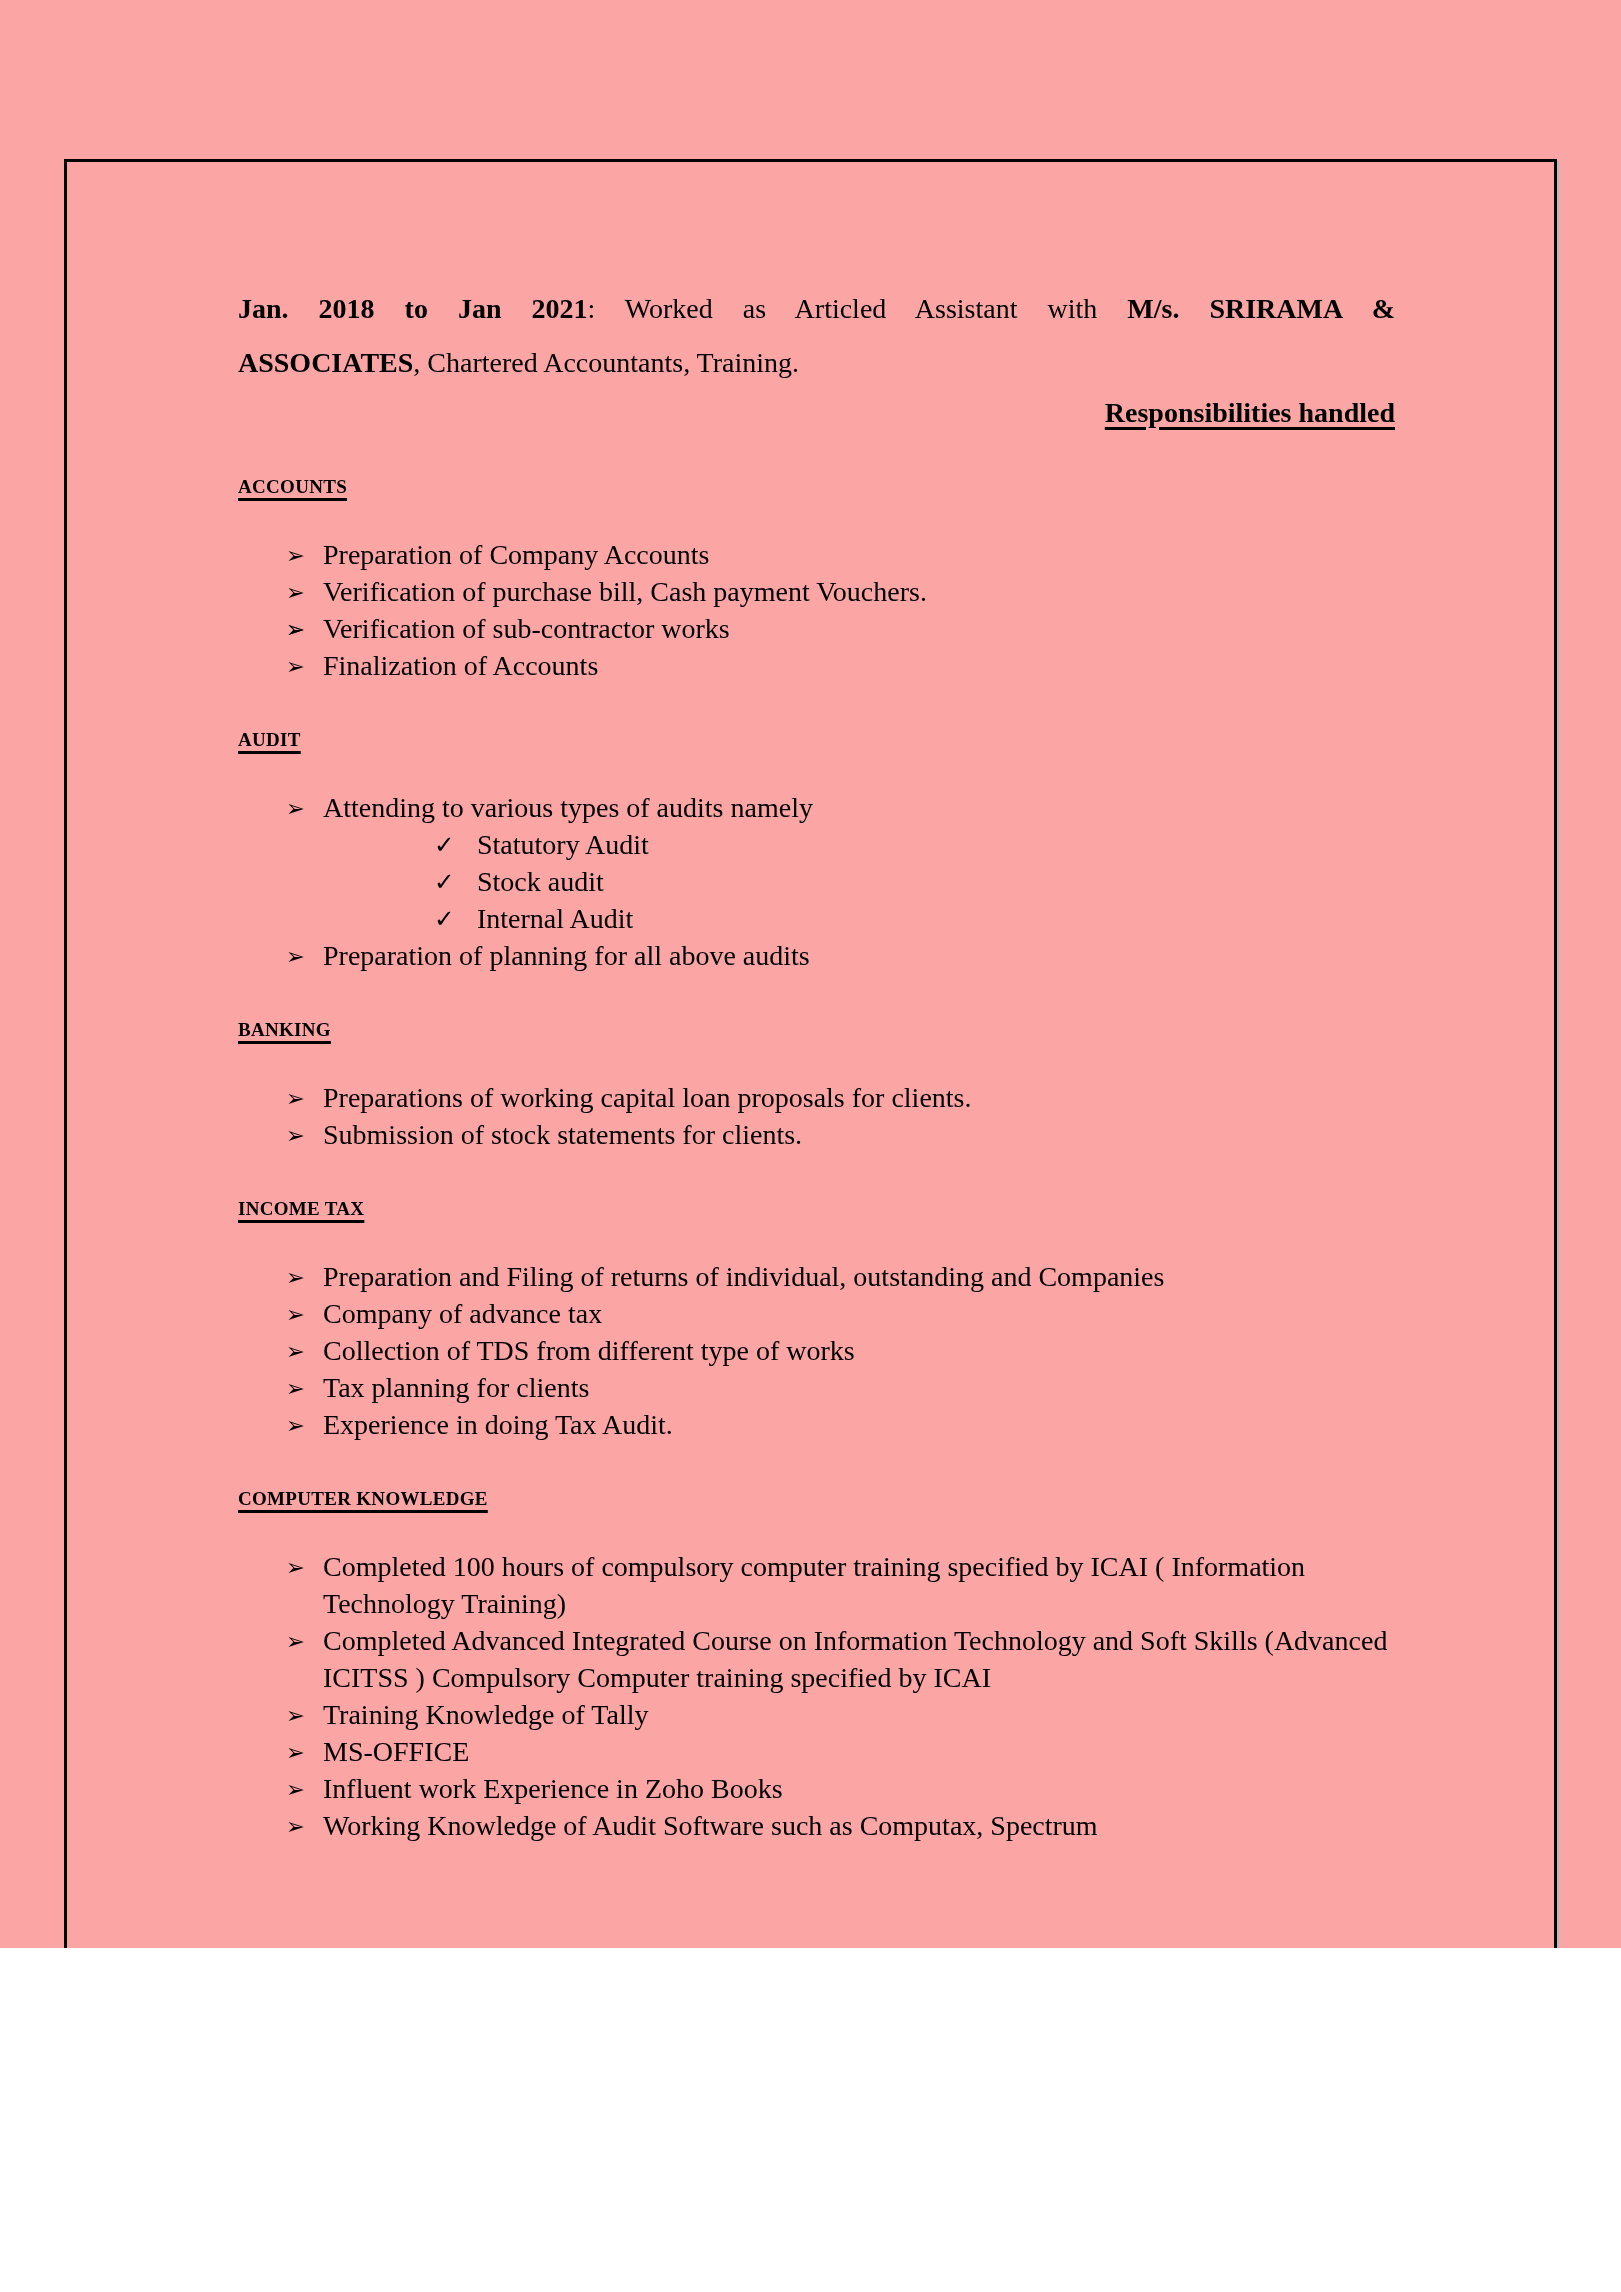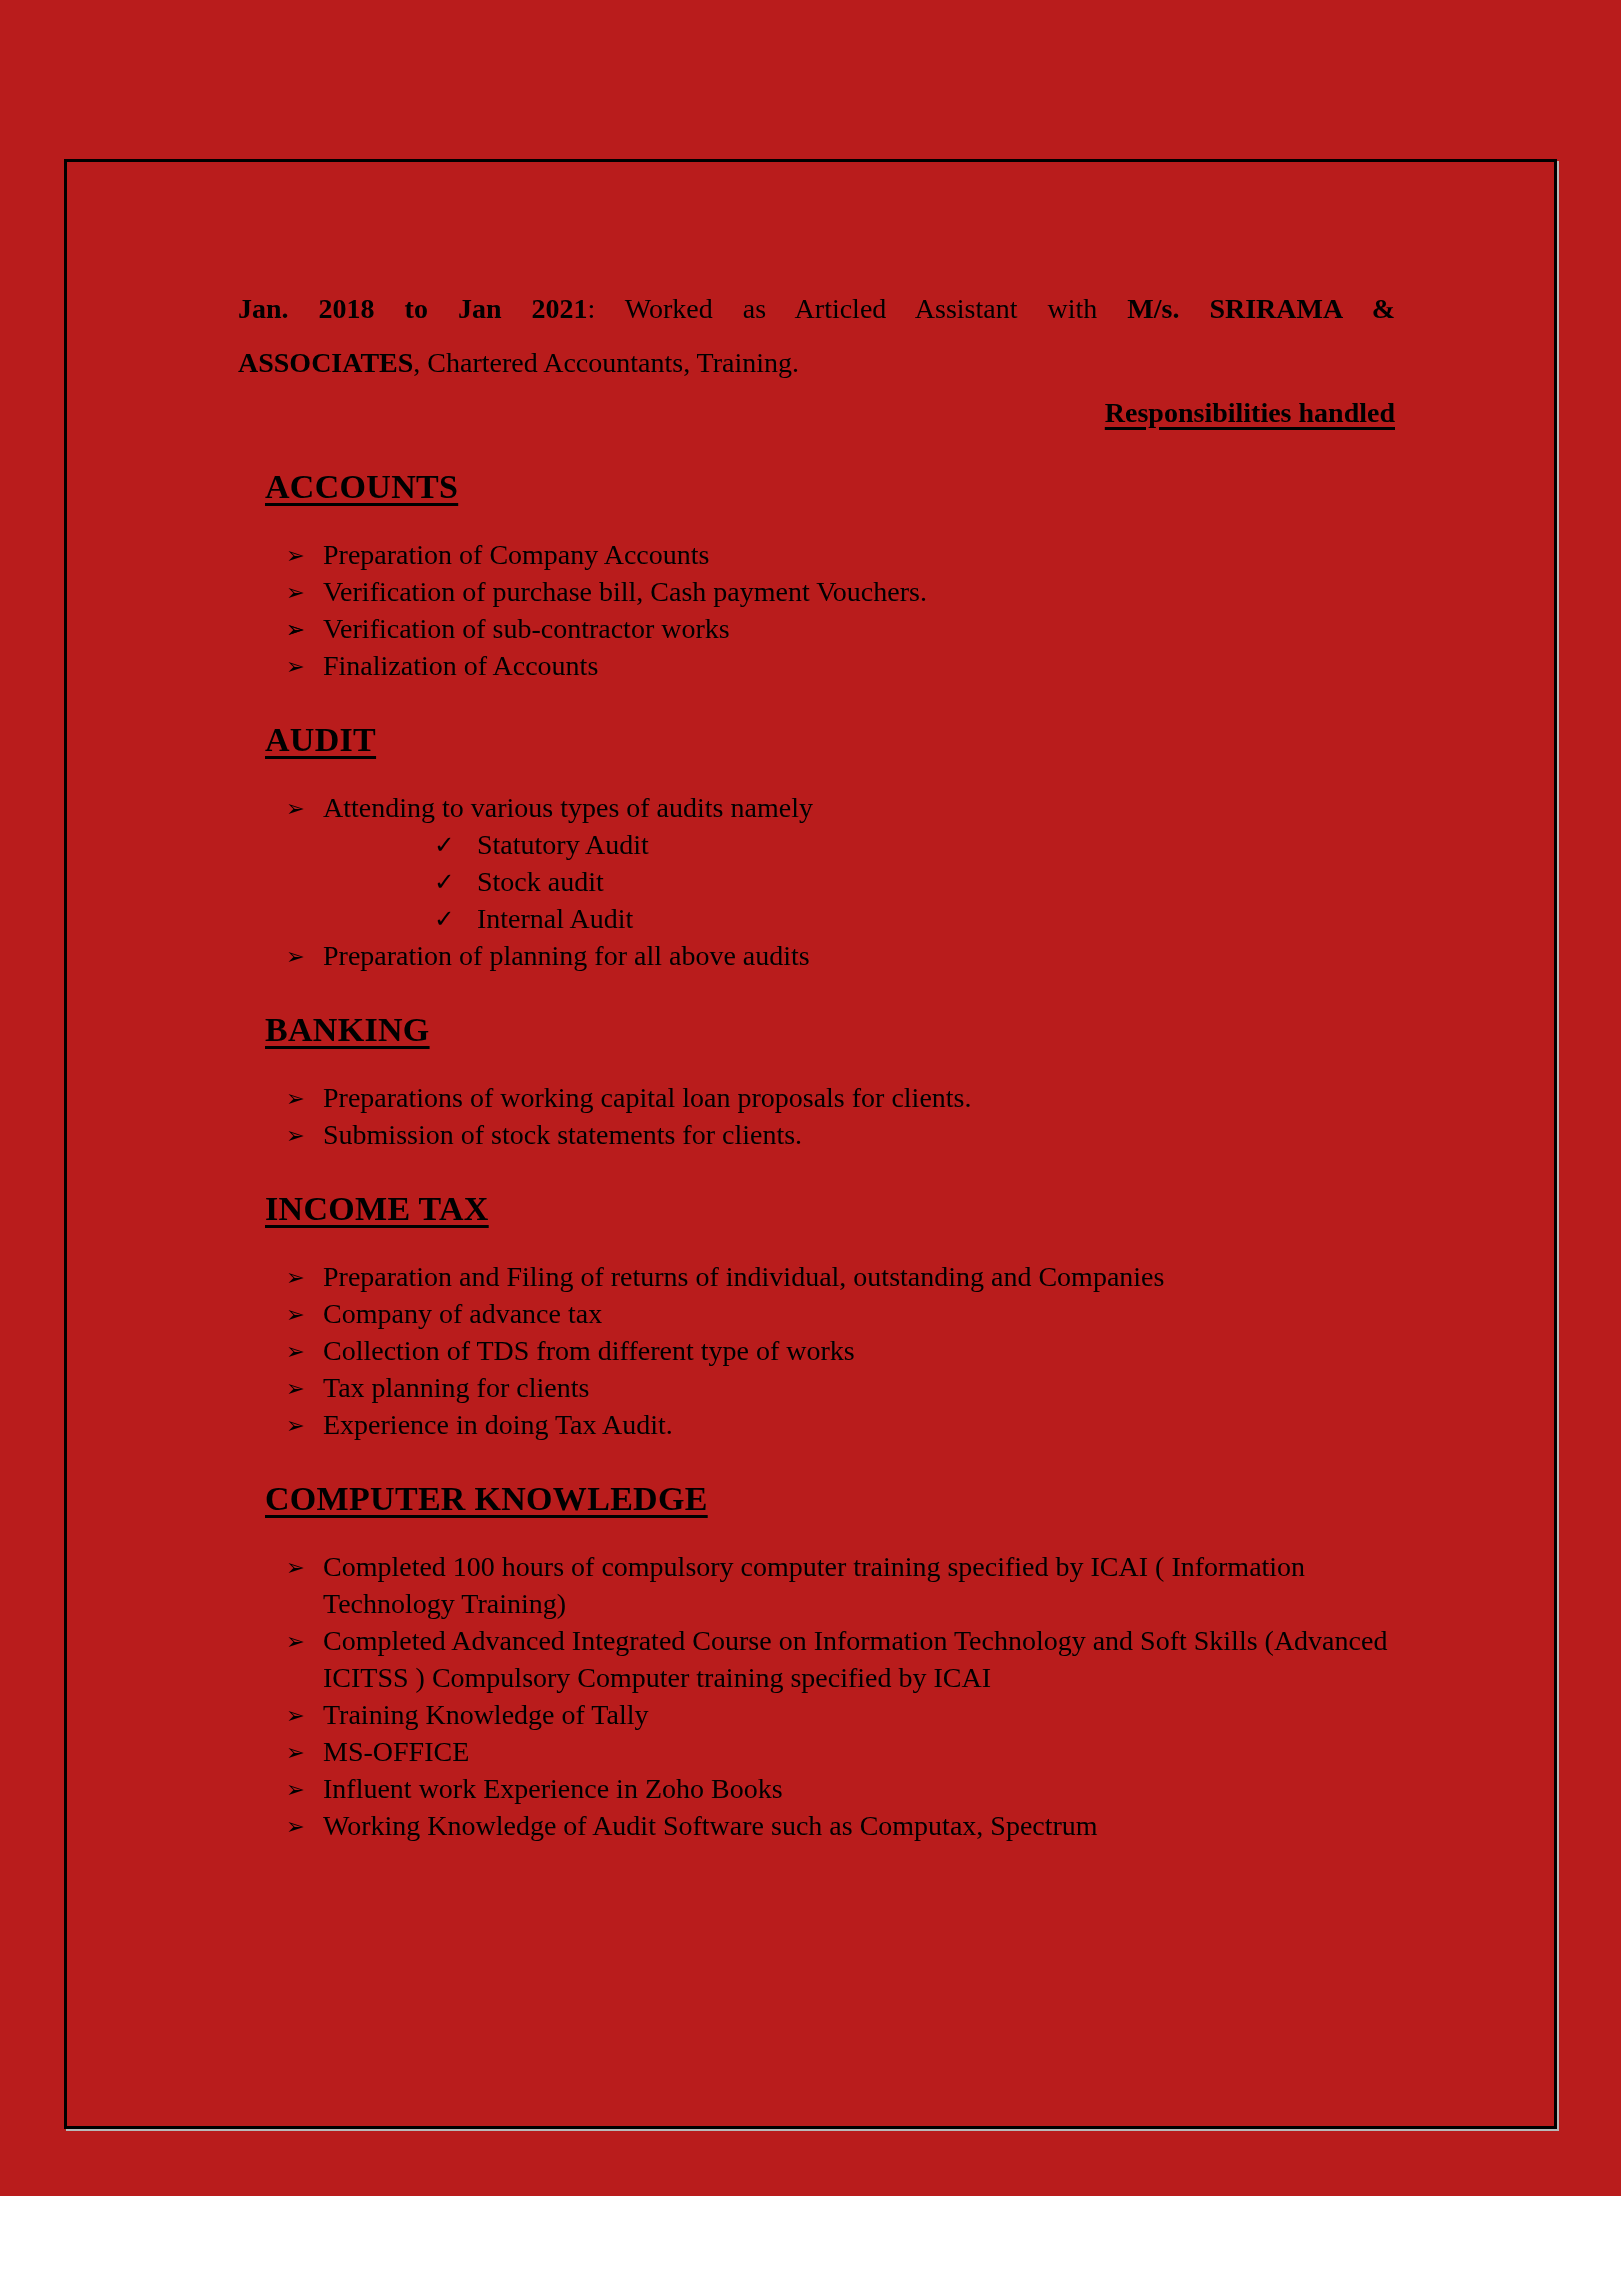--- a/index.html
+++ b/index.html
@@ -1,19 +1,19 @@
 <!DOCTYPE html>
 <html><head>
 <meta charset="utf-8">
 <style>
   html,body{margin:0;padding:0;background:#ffffff;}
   .page{
     position:relative;
-    width:1621px;height:2196px;
-    background:#b91c1c;color:#000;
+    width:1621px;height:1948px;
+    background:#fca5a5;color:#000;
     font-family:"Liberation Serif","DejaVu Serif",serif;
     overflow:hidden;
   }
   .frame{
     position:absolute;left:64px;top:159px;
     width:1493px;height:1970px;
     border:3.9px solid #000;
     box-sizing:border-box;
     box-shadow:2px 2px 0 #b9b9b9;
   }
@@ -22,24 +22,23 @@
   }
   .para{font-size:28px;line-height:54px;}
   .para .jl{text-align:justify;text-align-last:justify;}
   .b{font-weight:bold;}
   .subtitle{
     margin-top:3.9px;font-size:28px;line-height:37px;font-weight:bold;
     text-decoration:underline;text-decoration-thickness:2.9px;text-underline-offset:4.9px;text-align:right;
   }
   .section{margin-top:37px;}
   .sec-h{
-    font-size:34px;line-height:37px;font-weight:bold;
+    font-size:19px;line-height:37px;font-weight:bold;
     text-decoration:underline;text-decoration-thickness:2.9px;text-underline-offset:4.9px;
     letter-spacing:0.3px;
-    margin-left:27px;
   }
   .blist{margin-top:31px;}
   .bitem{position:relative;font-size:28px;line-height:37px;padding-left:85px;}
   .bmark{
     position:absolute;left:48px;top:1px;
     font-family:"DejaVu Sans",sans-serif;font-size:22.5px;line-height:37px;
   }
   .citem{position:relative;font-size:28px;line-height:37px;padding-left:239px;}
   .cmark{
     position:absolute;left:196px;top:0;

